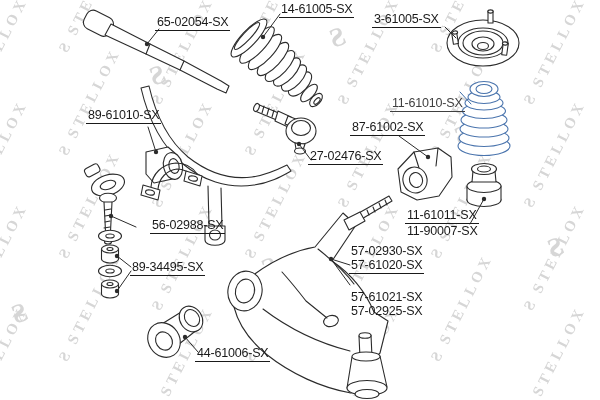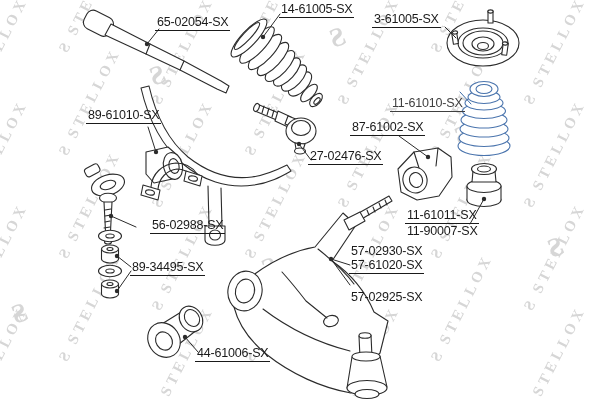--- a/index.html
+++ b/index.html
@@ -292,19 +292,20 @@
     <div class="plabel" style="left:407px;top:208px">
       <span class="u">11-61011-SX</span>
       <span>11-90007-SX</span>
     </div>
     <div class="plabel" style="left:132px;top:260px">
       <span class="u">89-34495-SX</span>
     </div>
     <div class="plabel" style="left:351px;top:244px">
       <span>57-02930-SX</span>
       <span class="u gap">57-61020-SX</span>
+      <span>57-61021-SX</span>
       <span>57-02925-SX</span>
     </div>
     <div class="plabel" style="left:197px;top:346px">
       <span class="u">44-61006-SX</span>
     </div>
   </div>
 </div>
 
 </body></html>

